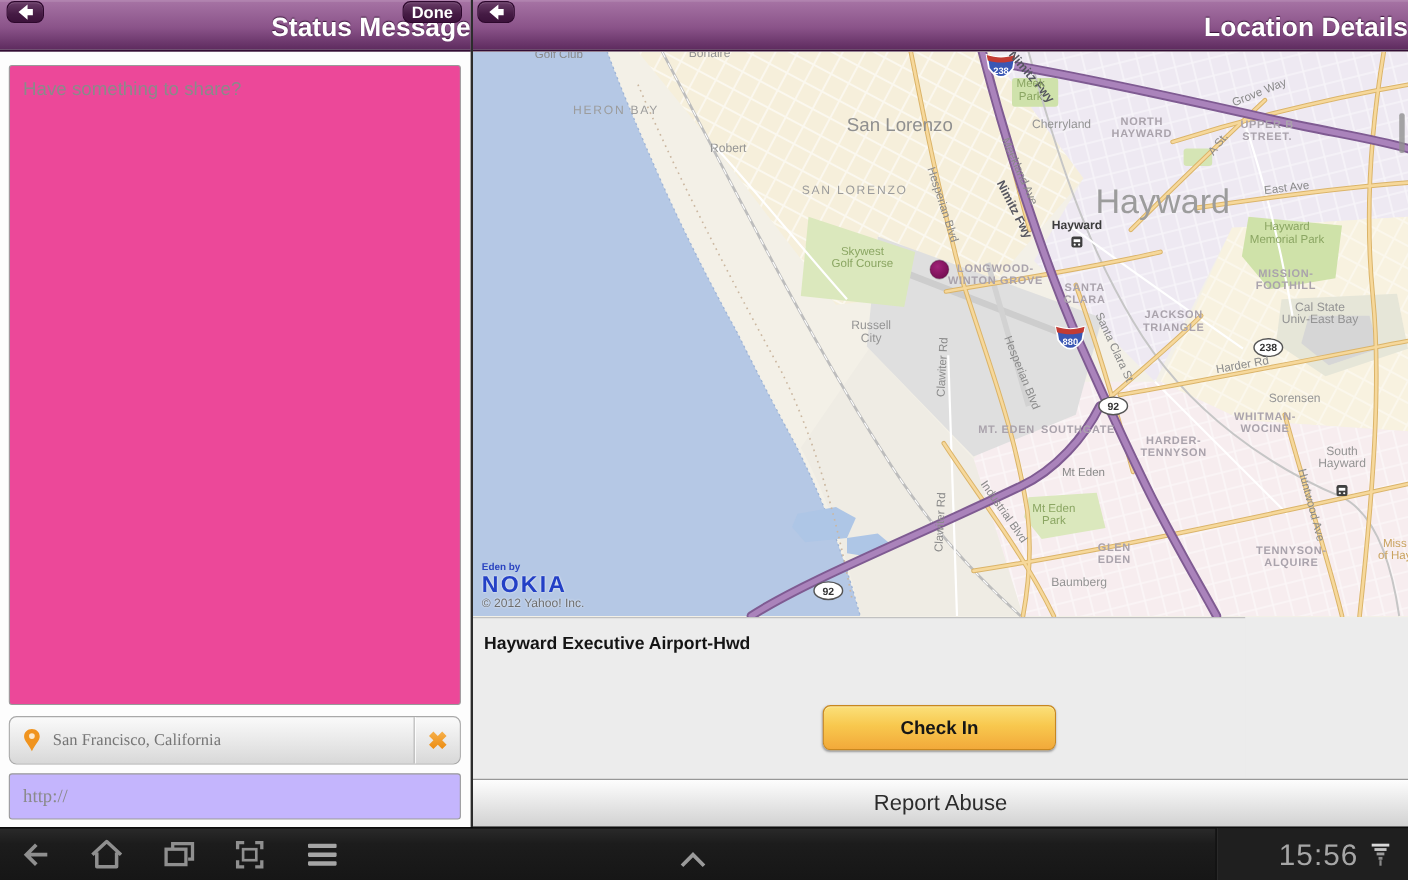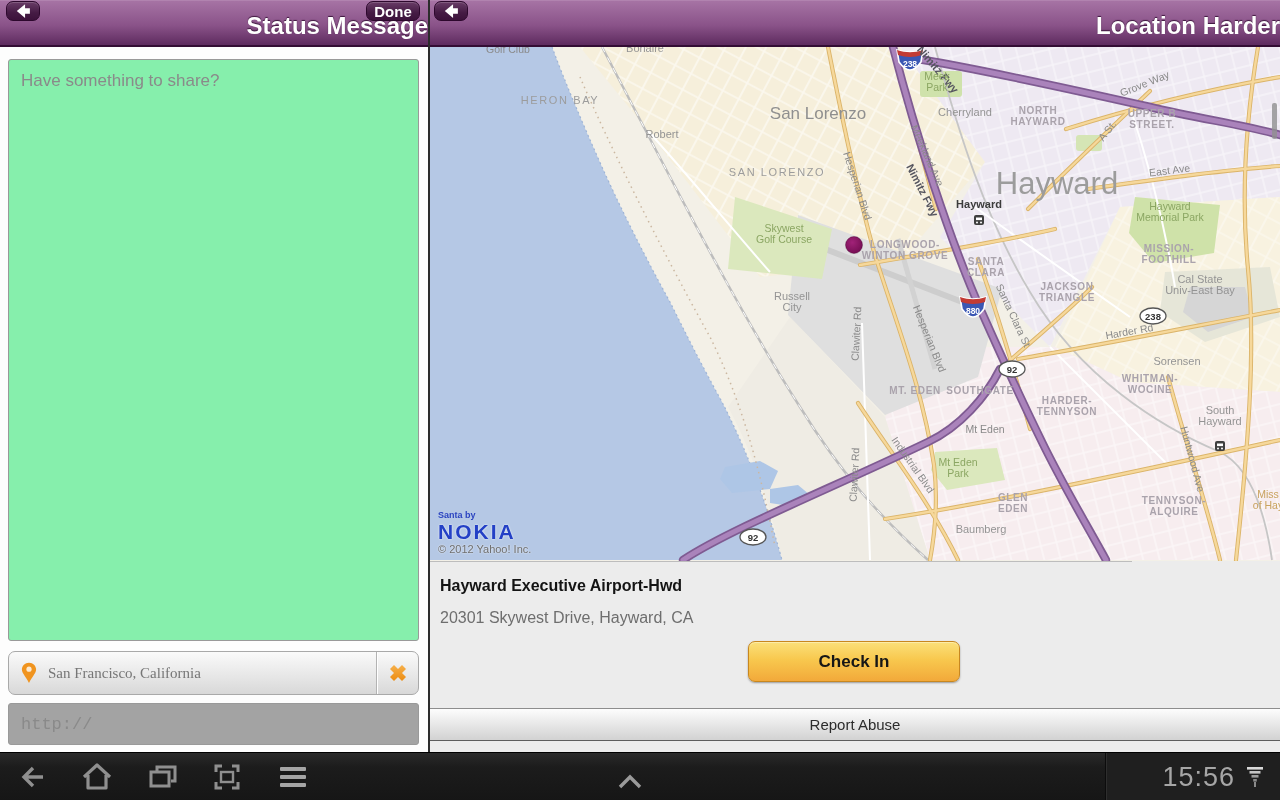--- a/index.html
+++ b/index.html
@@ -19,34 +19,34 @@
           border:1px solid #2d082d; box-shadow:inset 0 1px 0 rgba(255,255,255,.18);
           display:flex; align-items:center; justify-content:center; cursor:pointer; }
   .backbtn { left:6px; width:34px; }
   .hdr-right .backbtn { left:4px; }
   .donebtn { right:8px; width:54px; color:#fff; font-size:15px; font-weight:bold; }
 
   
   .panel-left { position:absolute; left:0; top:0; width:428px; height:752px; background:#fdfdfd; }
   .panel-left .hdr { left:0; width:428px; }
   .compose { position:absolute; left:8px; top:59px; width:411px; height:582px;
-             border:1px solid #999; border-radius:3px; background:#86efac; resize:none;
+             border:1px solid #999; border-radius:3px; background:#ec4899; resize:none;
              font-family:"Liberation Sans", sans-serif; font-size:17px; color:#333; padding:11px 12px; }
   .compose::placeholder { color:#8a8a8a; opacity:1; }
   .loc-chip { position:absolute; left:8px; top:651px; width:411px; height:44px;
               border:1px solid #a9a9a9; border-radius:7px;
               background:linear-gradient(#fafafa, #e6e6e6 60%, #d8d8d8); display:flex; align-items:center;font-family:Liberation Serif, serif; }
   .loc-chip .pin { margin-left:12px; width:16px; height:22px; }
   .loc-chip .loc-text { margin-left:11px; font-size:15px; color:#767676; flex:1; }
   .loc-chip .chip-div { width:1px; height:42px; background:#b3b3b3; box-shadow:1px 0 0 #fff; }
   .loc-chip .xbtn { width:41px; height:42px; border:none; background:transparent; cursor:pointer;
                     display:flex; align-items:center; justify-content:center; }
   .url-field { position:absolute; left:8px; top:703px; width:411px; height:42px;
-               border:1px solid #999; border-radius:3px; background:#a3a3a3;
-               font-family:Liberation Mono, monospace; font-size:17px; color:#333; padding:12px 12px; }
+               border:1px solid #999; border-radius:3px; background:#c4b5fd;
+               font-family:Liberation Serif, serif; font-size:17px; color:#333; padding:12px 12px; }
   .url-field::placeholder { color:#8a8a8a; opacity:1; }
 
   
   .divider-v { position:absolute; left:428px; top:0; width:2px; height:752px; background:#2c2c2c; }
 
   
   .panel-right { position:absolute; left:430px; top:0; width:850px; height:752px; background:#ececec; }
   .panel-right .hdr { left:0; width:850px; }
   .mapwrap { position:absolute; left:0; top:47px; width:850px; height:514px; overflow:hidden; background:#f4f1e8; }
   .attrib { position:absolute; left:8px; bottom:6px; line-height:1; }
@@ -58,25 +58,25 @@
                   background:#909090; border-radius:2px; opacity:.8; }
 
   .info { position:absolute; left:0; top:561px; width:702px; height:147px; background:#ececec;
           border-top:1px solid #bdbdbd; }
   .info .place { position:absolute; left:10px; top:15px; font-size:16px; font-weight:bold; color:#141414; }
   .info .addr  { position:absolute; left:10px; top:47px; font-size:16px; color:#6e6e6e; }
   .checkin { position:absolute; left:318px; top:79px; width:212px; height:41px; border-radius:7px;
              background:linear-gradient(#fbe07a, #f8c84e 45%, #f2a93a);
              border:1px solid #c8871f; box-shadow:0 1px 2px rgba(0,0,0,.35), inset 0 1px 0 #fdeca8;
              font-family:"Liberation Sans", sans-serif; font-size:17px; font-weight:bold; color:#161616; cursor:pointer; }
-  .report-bar { position:absolute; left:0; top:708px; width:850px; height:33px;
+  .report-bar { position:absolute; left:0; top:708px; width:850px; height:44px;
                 background:linear-gradient(#fdfdfd, #e3e3e3 60%, #d2d2d2);
                 border-top:1px solid #8d8d8d; border-bottom:1px solid #5d5d5d;
                 display:flex; align-items:center; justify-content:center;
-                font-size:15px; color:#2c2c2c; cursor:pointer; }
+                font-size:20px; color:#2c2c2c; cursor:pointer; }
 
   
   text { font-family:"Liberation Sans", sans-serif; }
   .m-sm    { font-size:11px; fill:#949494; }
   .m-rd    { font-size:10.5px; fill:#8a8a8a; }
   .m-hood  { font-size:10px; font-weight:bold; fill:#aaa3ac; letter-spacing:.6px; }
   .m-hood1 { font-size:11px; fill:#9c9c9c; letter-spacing:1.6px; }
   .m-city  { font-size:17px; fill:#8f8f8f; }
   .m-big   { font-size:31px; fill:#9c9c9c; }
   .m-park  { font-size:10.5px; fill:#8ba663; }
@@ -138,21 +138,21 @@
 
   <div class="divider-v"></div>
 
   <div class="panel-right">
     <div class="hdr hdr-right">
       <div class="pbtn backbtn">
         <svg width="22" height="22" viewBox="0 0 32 32">
           <path d="M19,6 L7,16 L19,26 L19,20 L26,20 L26,12 L19,12 Z" fill="#fff"></path>
         </svg>
       </div>
-      <div class="title">Location Harder</div>
+      <div class="title">Location Details</div>
     </div>
 
     <div class="mapwrap">
       <svg id="mapsvg" width="850" height="514" viewBox="0 0 850 514">
         <defs>
           <pattern id="st1" width="18" height="18" patternUnits="userSpaceOnUse" patternTransform="rotate(28)">
             <path d="M0,9 H18 M9,0 V18" stroke="#ffffff" stroke-width="1.7"></path>
           </pattern>
           <pattern id="st2" width="16" height="16" patternUnits="userSpaceOnUse" patternTransform="rotate(-14)">
             <path d="M0,8 H16 M8,0 V16" stroke="#ffffff" stroke-width="1.5"></path>
@@ -332,30 +332,29 @@
             <text text-anchor="middle" class="m-rd" transform="translate(759,413) rotate(75)"><tspan x="0" dy="0">Huntwood  Ave</tspan></text>
             <text text-anchor="middle" class="m-sm" transform="translate(790,366.5) rotate(0)"><tspan x="0" dy="0">South</tspan><tspan x="0" dy="11">Hayward</tspan></text>
             <text text-anchor="middle" class="m-gold" transform="translate(838,450.5) rotate(0)"><tspan x="0" dy="0">Miss</tspan><tspan x="0" dy="11">of Hay</tspan></text>
           </g>
         <g id="marker-g">
             <circle cx="424" cy="198" r="8.5" fill="url(#mk)" stroke="rgba(60,0,40,.35)" stroke-width="1"></circle>
           </g>
       </svg>
 
       <div class="attrib">
-        <div class="mapsby">Santa by</div>
+        <div class="mapsby">Eden by</div>
         <div class="nokia">NOKIA</div>
         <div class="copyr">© 2012 Yahoo! Inc.</div>
       </div>
       <div class="scroll-thumb"></div>
     </div>
 
     <div class="info">
       <div class="place">Hayward Executive Airport-Hwd</div>
-      <div class="addr">20301 Skywest Drive, Hayward, CA</div>
       <button class="checkin">Check In</button>
     </div>
 
     <div class="report-bar">Report Abuse</div>
   </div>
 
   <div class="navbar">
     <svg class="nav-ic" style="left:16px" viewBox="0 0 34 34">
       <path d="M27,17 H10 M17,8 L8,17 L17,26" stroke="#8f8f8f" stroke-width="3.4" fill="none"></path>
     </svg>

